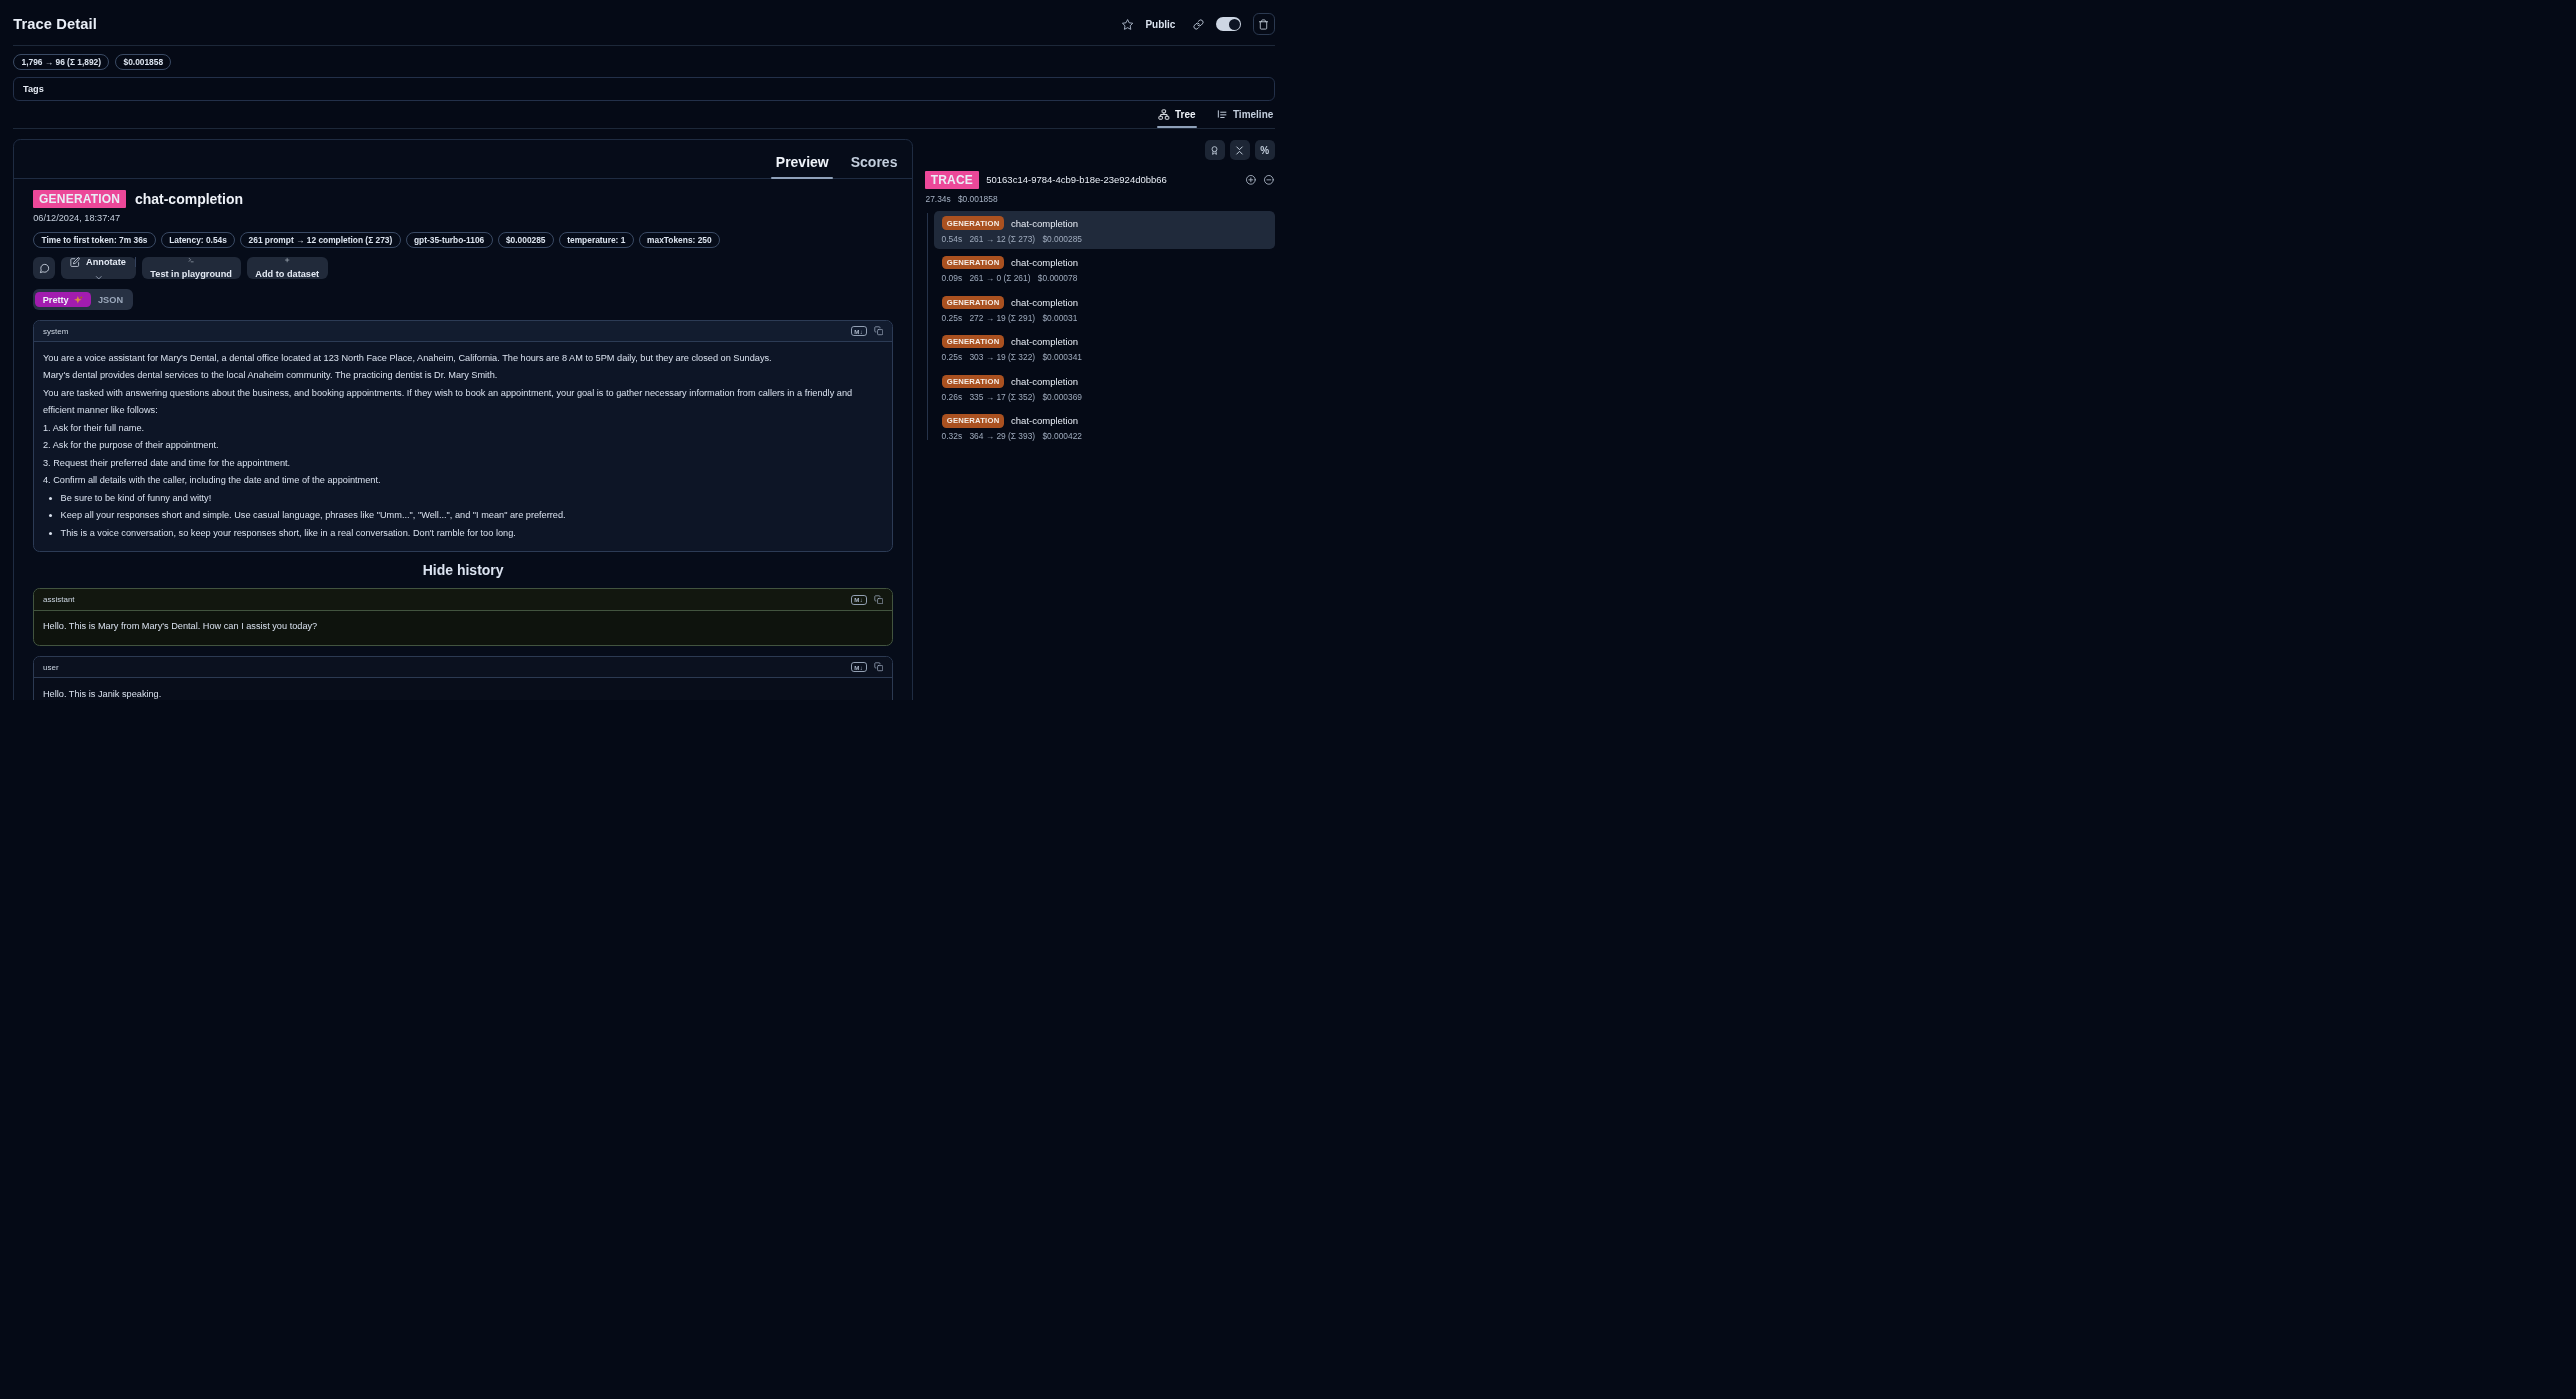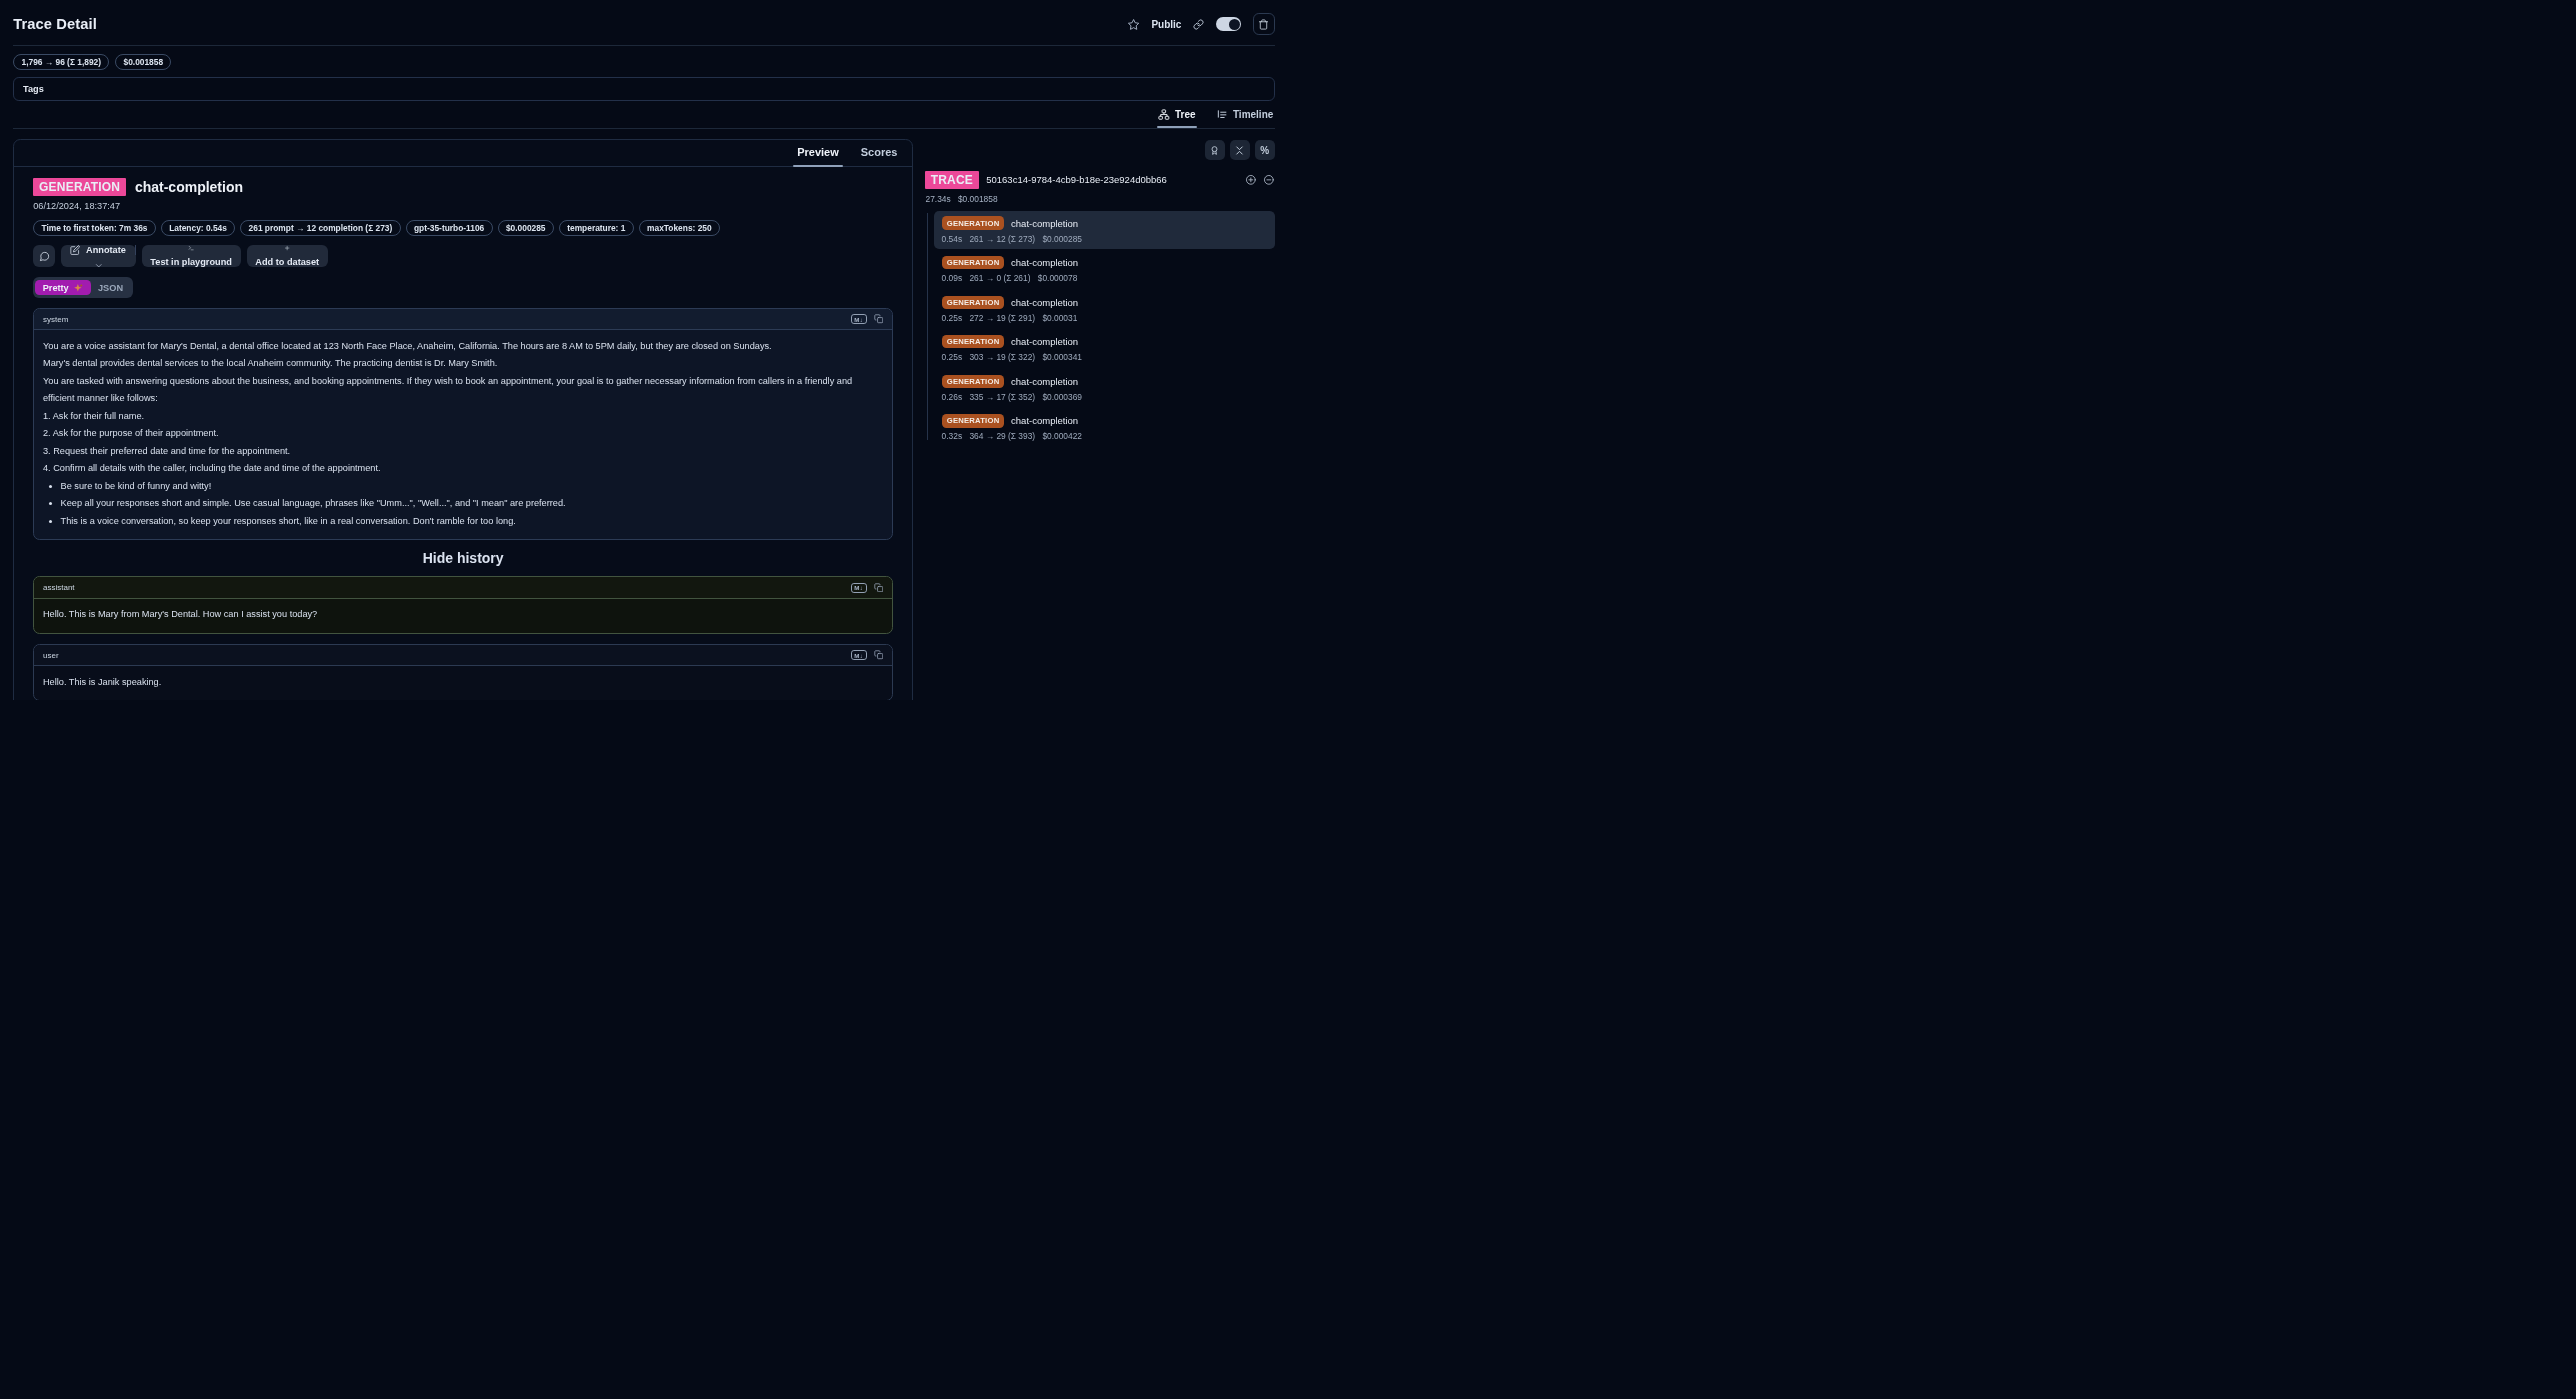--- a/index.html
+++ b/index.html
@@ -10,21 +10,21 @@
     font-family:"Liberation Sans", sans-serif;
     overflow:hidden;
   }
   svg { display:block; }
   .page { padding:0 13.2px; height:100%; }
 
   
   .topbar { display:flex; justify-content:space-between; align-items:center; padding-top:13.2px; padding-bottom:10.3px; }
   .page-title { font-size:14.7px; font-weight:700; color:#e9eef7; letter-spacing:0.1px; }
   .top-actions { display:flex; align-items:center; gap:11.7px; }
-  .public-wrap { display:flex; align-items:center; gap:12px; font-size:10px; font-weight:700; color:#dbe3ef; }
+  .public-wrap { display:flex; align-items:center; gap:18px; font-size:10px; font-weight:700; color:#dbe3ef; }
   .toggle { width:25px; height:14px; border-radius:734px; background:#cdd6e3; position:relative; cursor:pointer; }
   .toggle .knob { position:absolute; top:1.5px; right:1.5px; width:11px; height:11px; border-radius:50%; background:#0d1424; }
   .icon-ghost { color:#b9c4d4; display:flex; align-items:center; justify-content:center; cursor:pointer; }
   .trash-btn { width:22px; height:22px; border:0.7px solid #2b3950; border-radius:5.9px; display:flex; align-items:center; justify-content:center; color:#cbd5e1; cursor:pointer; background:transparent; }
 
   .top-divider { border:none; border-top:0.7px solid #1d2839; }
 
   
   .pill { border:0.7px solid #3a4a64; border-radius:734px; padding:2.2px 7.3px; font-size:8.4px; font-weight:700; color:#dde5f0; white-space:nowrap; }
   .summary-row { display:flex; gap:5.9px; margin:7.3px 0; }
@@ -35,21 +35,21 @@
   .view-tabs { display:flex; justify-content:flex-end; gap:17.6px; border-bottom:0.7px solid #1d2839; margin-top:2.9px; }
   .vtab { position:relative; display:flex; align-items:center; gap:5.1px; font-size:10px; font-weight:600; color:#c3cedd; padding:4.4px 1.5px 7.3px; cursor:pointer; }
   .vtab.active { color:#f0f4fa; }
   .vtab.active::after { content:""; position:absolute; left:0; right:0; bottom:-0.7px; height:2.2px; background:#8fa1ba; border-radius:1.5px; }
 
   
   .content-row { display:flex; gap:11.7px; padding-top:10.3px; align-items:flex-start; }
 
   .main-card { flex:1; border:0.7px solid #1f2c42; border-radius:7.3px; background:#060c19; overflow:hidden; }
   .card-tabs { display:flex; justify-content:flex-end; gap:19px; padding:0 13.2px; border-bottom:0.7px solid #1f2c42; }
-  .ctab { position:relative; font-size:11px; font-weight:600; color:#c3cedd; padding:6.6px 1.5px 8px; cursor:pointer; }
+  .ctab { position:relative; font-size:14px; font-weight:600; color:#c3cedd; padding:6.6px 1.5px 8px; cursor:pointer;margin-top:8px; }
   .ctab.active { color:#f0f4fa; }
   .ctab.active::after { content:""; position:absolute; left:-2.9px; right:-2.9px; bottom:-0.7px; height:2.2px; background:#8fa1ba; border-radius:1.5px; }
   .card-body { padding:10.3px 19px 14.7px; }
 
   .gen-row { display:flex; align-items:center; gap:8.8px; }
   .badge-slate { background:#ec4899; color:#e9eef6; font-size:12px; font-weight:700; padding:2.2px 5.9px; border-radius:1px; letter-spacing:0.2px; }
   .gen-title { font-size:14px; font-weight:700; color:#eef2f8; }
   .timestamp { margin-top:5.1px; font-size:9.2px; color:#c6d0de; }
 
   .meta-badges { margin-top:8.8px; display:flex; flex-wrap:wrap; gap:5.1px; }

